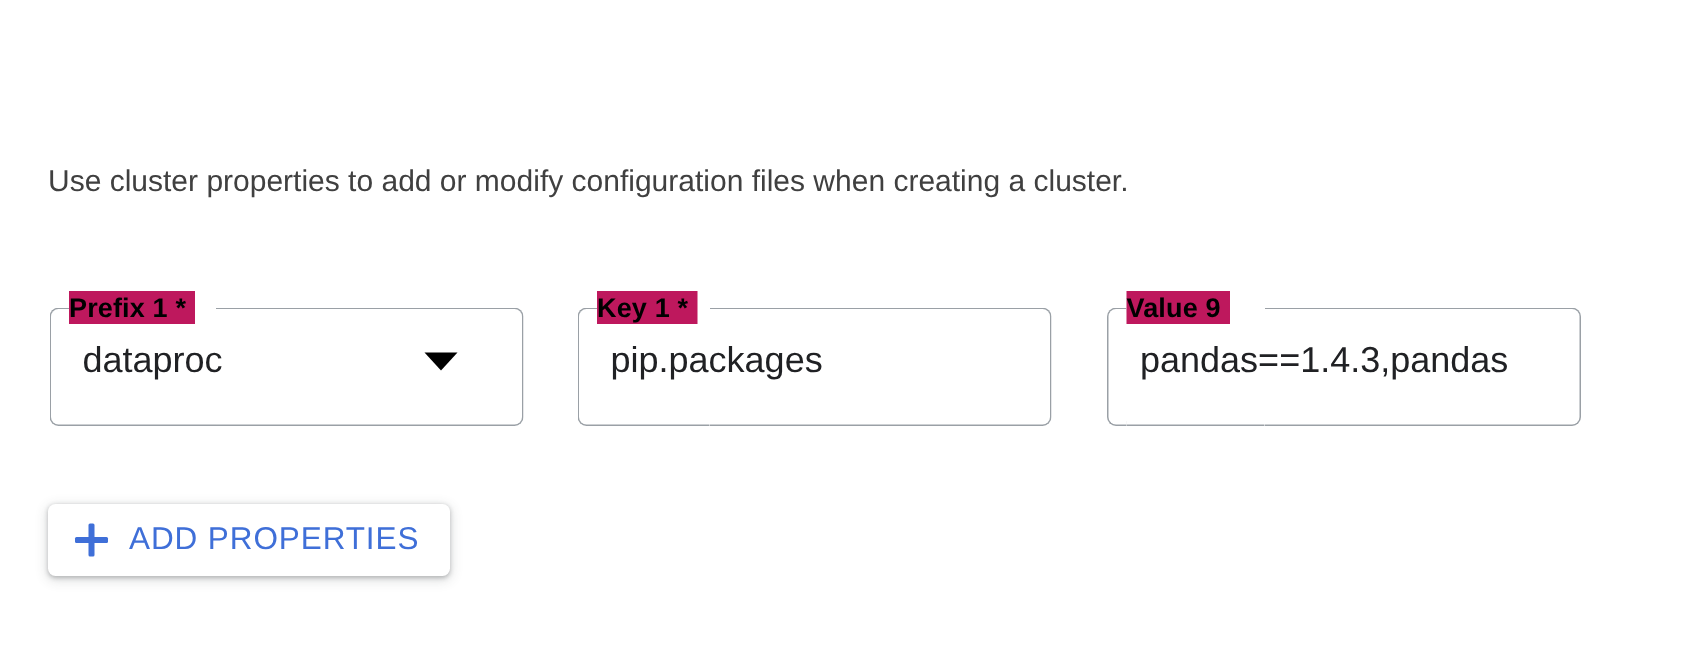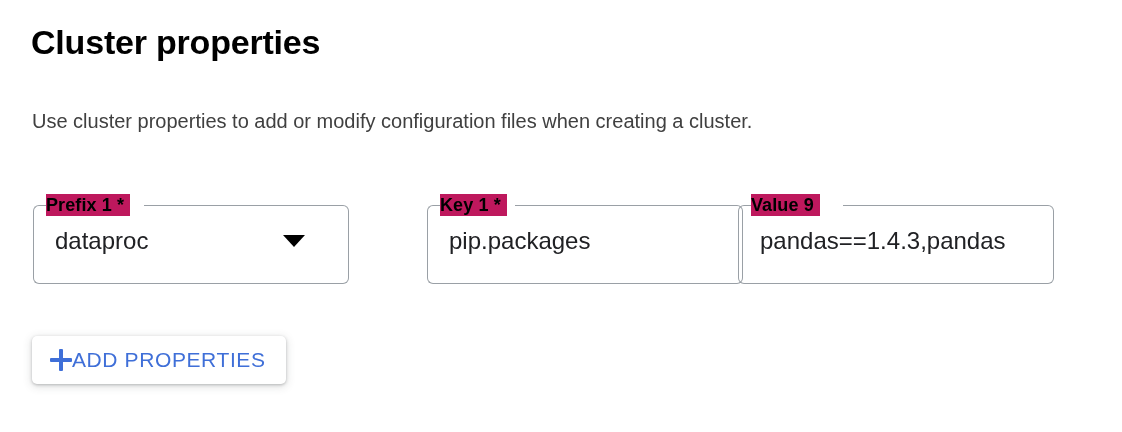--- a/index.html
+++ b/index.html
@@ -54,21 +54,21 @@
     height: 82px;
   }
 
   .form-field {
     position: absolute;
     top: 0;
     height: 79px;
     box-sizing: border-box;
   }
   .ff-prefix { left: 33px;  width: 316px; }
-  .ff-key    { left: 385px; width: 316px; margin-left: 42px; }
+  .ff-key    { left: 385px; width: 316px; }
   .ff-value  { left: 738px; width: 316px; }
 
   
   .outline {
     position: absolute;
     inset: 0;
     pointer-events: none;
     display: flex;
   }
   .outline-lead {
@@ -145,20 +145,21 @@
   }
 
   
   .add-btn {
     position: absolute;
     left: 32px;
     top: 336px;
     height: 48px;
     display: inline-flex;
     align-items: center;
+    gap: 14px;
     padding: 0 20px 0 18px;
     background: #ffffff;
     border: none;
     border-radius: 5px;
     box-shadow: 0 1px 3px rgba(60,64,67,0.30), 0 2px 8px 1px rgba(60,64,67,0.15);
     cursor: pointer;
     font-family: "Liberation Sans", sans-serif;
   }
   .plus-icon {
     position: relative;
@@ -192,21 +193,20 @@
     letter-spacing: 0.6px;
     color: #3f6fd8;
     white-space: nowrap;
   }
 </style>
 </head>
 <body>
 
 <div class="page">
 
-  <div class="page-title">Cluster properties</div>
 
   <div class="page-desc">Use cluster properties to add or modify configuration files when creating a cluster.</div>
 
   <div class="field-row">
 
     <div class="form-field ff-prefix">
       <div class="outline">
         <div class="outline-lead"></div>
         <div class="outline-notch" style="width:98px;"></div>
         <div class="outline-trail"></div>

